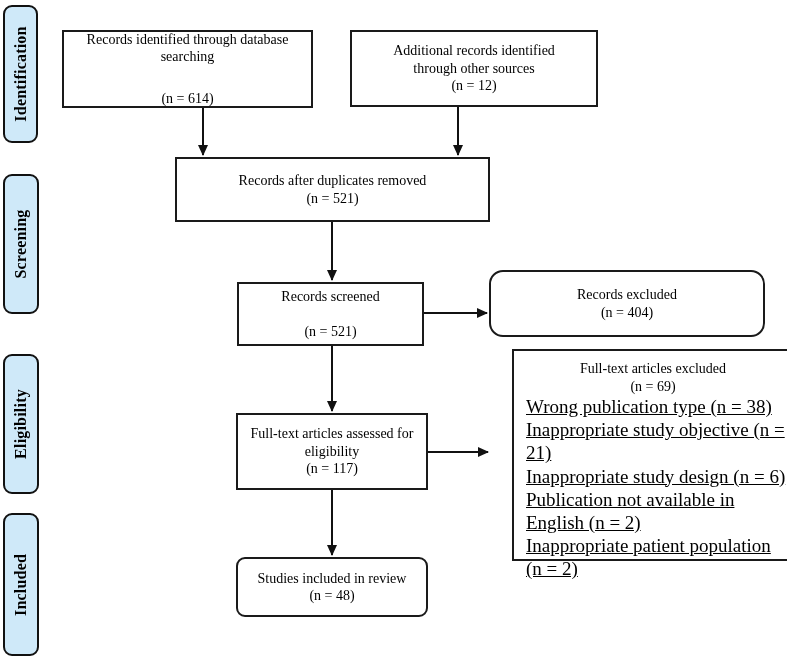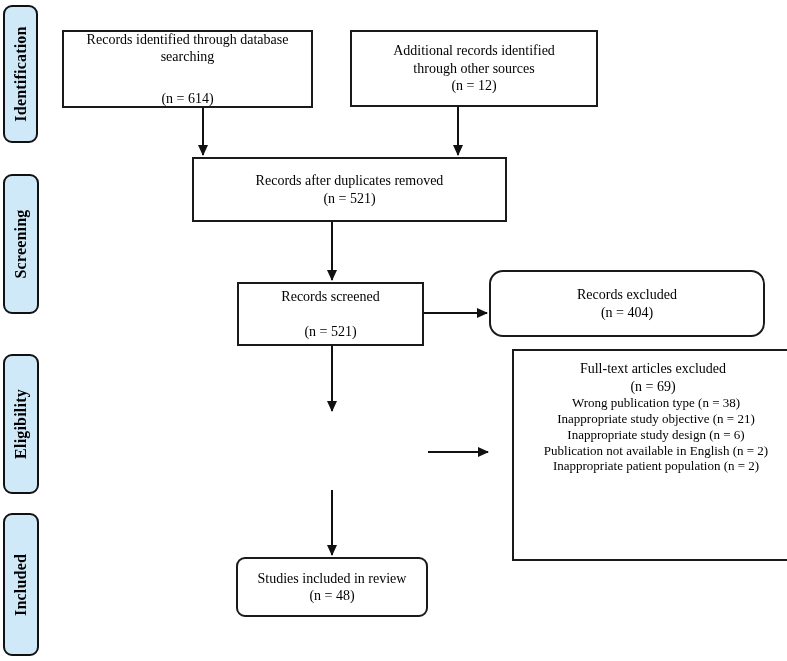--- a/index.html
+++ b/index.html
@@ -25,22 +25,22 @@
     background:#ffffff; border:2px solid var(--box-border, #1a1a1a);
     box-sizing:border-box;
     display:flex; flex-direction:column; align-items:center; justify-content:center;
     text-align:center; font-size:14px; line-height:1.25; padding:2px 6px;
   }
   .box .tline { max-width:100%; }
   #box-other-sources .tline { max-width:205px;text-align:center; }
   #box-fulltext-assessed .tline { max-width:182px; }
   .box-listy { justify-content:flex-start; padding-top:9px; }
   .reasons {
-    width:100%; text-align:center; padding-left:6px; box-sizing:border-box;
-    font-size:13px; line-height:1.22;
+    width:100%; text-align:left; padding-left:6px; box-sizing:border-box;
+    font-size:19px; line-height:1.22;text-decoration:underline;
   }
 </style>
 </head>
 <body>
 
 <div class="canvas">
 
   <svg class="arrows" width="787" height="661" viewBox="0 0 787 661">
     <defs>
       <marker id="ah" markerWidth="12" markerHeight="10" refX="10" refY="5" orient="auto" markerUnits="userSpaceOnUse">
@@ -72,35 +72,39 @@
   <div class="box" id="box-database-search" style="left:62px; top:30px; width:251px; height:78px;gap:24px;">
     <div class="tline">Records identified through database searching</div>
     <div>(n = 614)</div>
   </div>
 
   <div class="box" id="box-other-sources" style="left:350px; top:30px; width:248px; height:77px;">
     <div class="tline">Additional records identified through other sources</div>
     <div>(n = 12)</div>
   </div>
 
-  <div class="box" id="box-after-duplicates" style="left:192px; top:157px; width:315px; height:65px;">
+  <div class="box" id="box-after-duplicates" style="left:175px; top:157px; width:315px; height:65px;">
     <div class="tline">Records after duplicates removed</div>
     <div>(n = 521)</div>
   </div>
 
   <div class="box" id="box-screened" style="left:237px; top:282px; width:187px; height:64px;gap:18px;">
     <div class="tline">Records screened</div>
     <div>(n = 521)</div>
   </div>
 
   <div class="box" id="box-records-excluded" style="left:489px; top:270px; width:276px; height:67px;border-radius:14px;">
     <div class="tline">Records excluded</div>
     <div>(n = 404)</div>
   </div>
 
+  <div class="box" id="box-fulltext-assessed" style="left:236px; top:413px; width:192px; height:77px;">
+    <div class="tline">Full-text articles assessed for eligibility</div>
+    <div>(n = 117)</div>
+  </div>
 
   <div class="box box-listy" id="box-fulltext-excluded" style="left:467px; top:349px; width:282px; height:212px;margin-left:45px;">
     <div>Full-text articles excluded</div>
     <div>(n = 69)</div>
     <div class="reasons">
         <div>Wrong publication type (n = 38)</div>
         <div>Inappropriate study objective (n = 21)</div>
         <div>Inappropriate study design (n = 6)</div>
         <div>Publication not available in English (n = 2)</div>
         <div>Inappropriate patient population (n = 2)</div>

